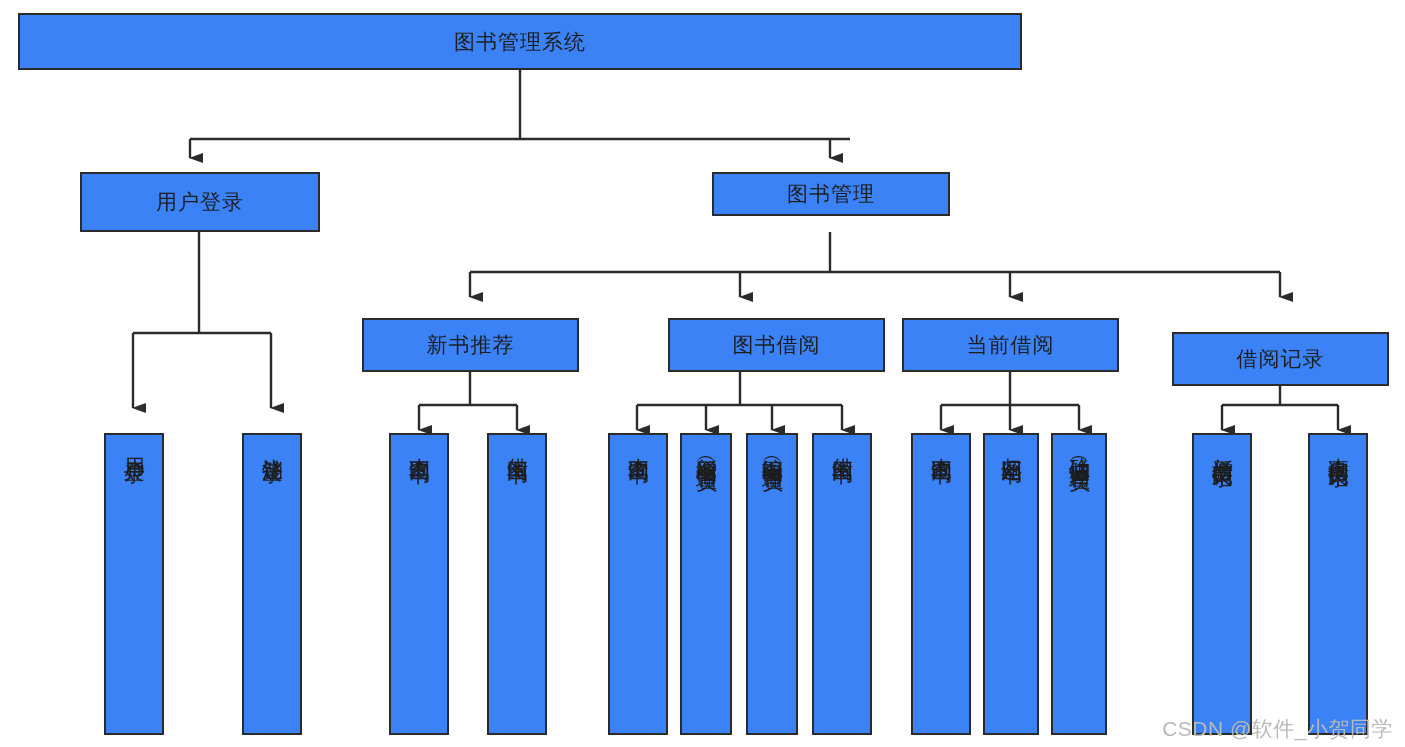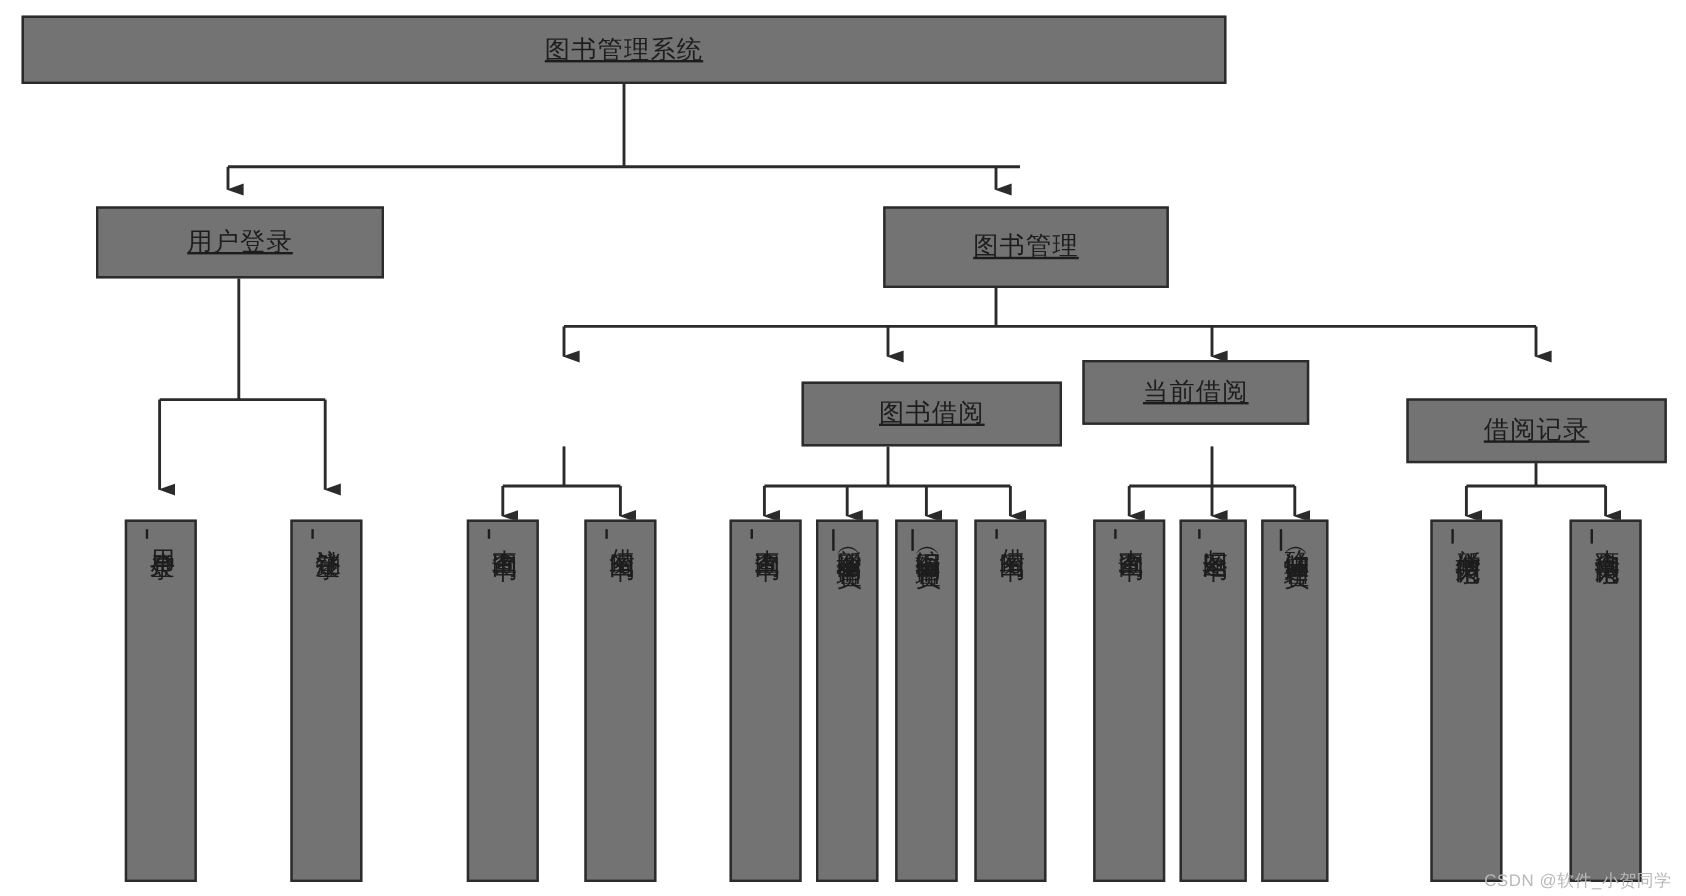--- a/index.html
+++ b/index.html
@@ -17,27 +17,26 @@
     width: 1405px;
     height: 747px;
     background: #ffffff;
     overflow: hidden;
   }
   
   .node {
     position: absolute;
     box-sizing: border-box;
     border: 2.2px solid #2b2b2b;
-    background: #737373;
+    background: #3b82f6;
     display: flex;
     align-items: center;
     justify-content: center;
     text-align: center;
     color: #1d1d1d;
-    text-decoration: underline;
   }
   .node.horiz {
     font-size: 21px;
     letter-spacing: 1px;
     line-height: 1.2;
   }
   .node.vert {
     writing-mode: vertical-rl;
     text-orientation: upright;
     font-size: 21px;
@@ -62,21 +61,21 @@
     top: 0;
     width: 1405px;
     height: 747px;
     pointer-events: none;
   }
   
   #watermark {
     position: absolute;
     right: 12px;
     bottom: 4px;
-    font-size: 14px;
+    font-size: 21px;
     color: #b9b9b9;
     letter-spacing: 0.5px;
     white-space: nowrap;
     font-family: "Liberation Sans", "DejaVu Sans", sans-serif;
   }
 </style>
 </head>
 <body>
 
 <div id="diagram-canvas">
@@ -131,28 +130,31 @@
     </g>
   </svg>
 
   <div class="node horiz" style="left:18px; top:13px; width:1004px; height:57px;">
     <span class="node-label">图书管理系统</span>
   </div>
 
   <div class="node horiz" style="left:80px; top:172px; width:240px; height:60px;">
     <span class="node-label">用户登录</span>
   </div>
-  <div class="node horiz" style="left:712px; top:172px; width:238px; height:68px;margin-left:24px;">
+  <div class="node horiz" style="left:712px; top:172px; width:238px; height:44px;">
     <span class="node-label">图书管理</span>
   </div>
 
+  <div class="node horiz" style="left:362px; top:318px; width:217px; height:54px;">
+    <span class="node-label">新书推荐</span>
+  </div>
   <div class="node horiz" style="left:632px; top:318px; width:217px; height:54px;margin-left:36px;">
     <span class="node-label">图书借阅</span>
   </div>
-  <div class="node horiz" style="left:902px; top:300px; width:189px; height:54px;">
+  <div class="node horiz" style="left:902px; top:318px; width:217px; height:54px;">
     <span class="node-label">当前借阅</span>
   </div>
   <div class="node horiz" style="left:1172px; top:332px; width:217px; height:54px;">
     <span class="node-label">借阅记录</span>
   </div>
 
   <div class="node vert" style="left:104px; top:433px; width:60px; height:302px;">
     <span class="node-label">用户登录</span>
   </div>
   <div class="node vert" style="left:242px; top:433px; width:60px; height:302px;">

